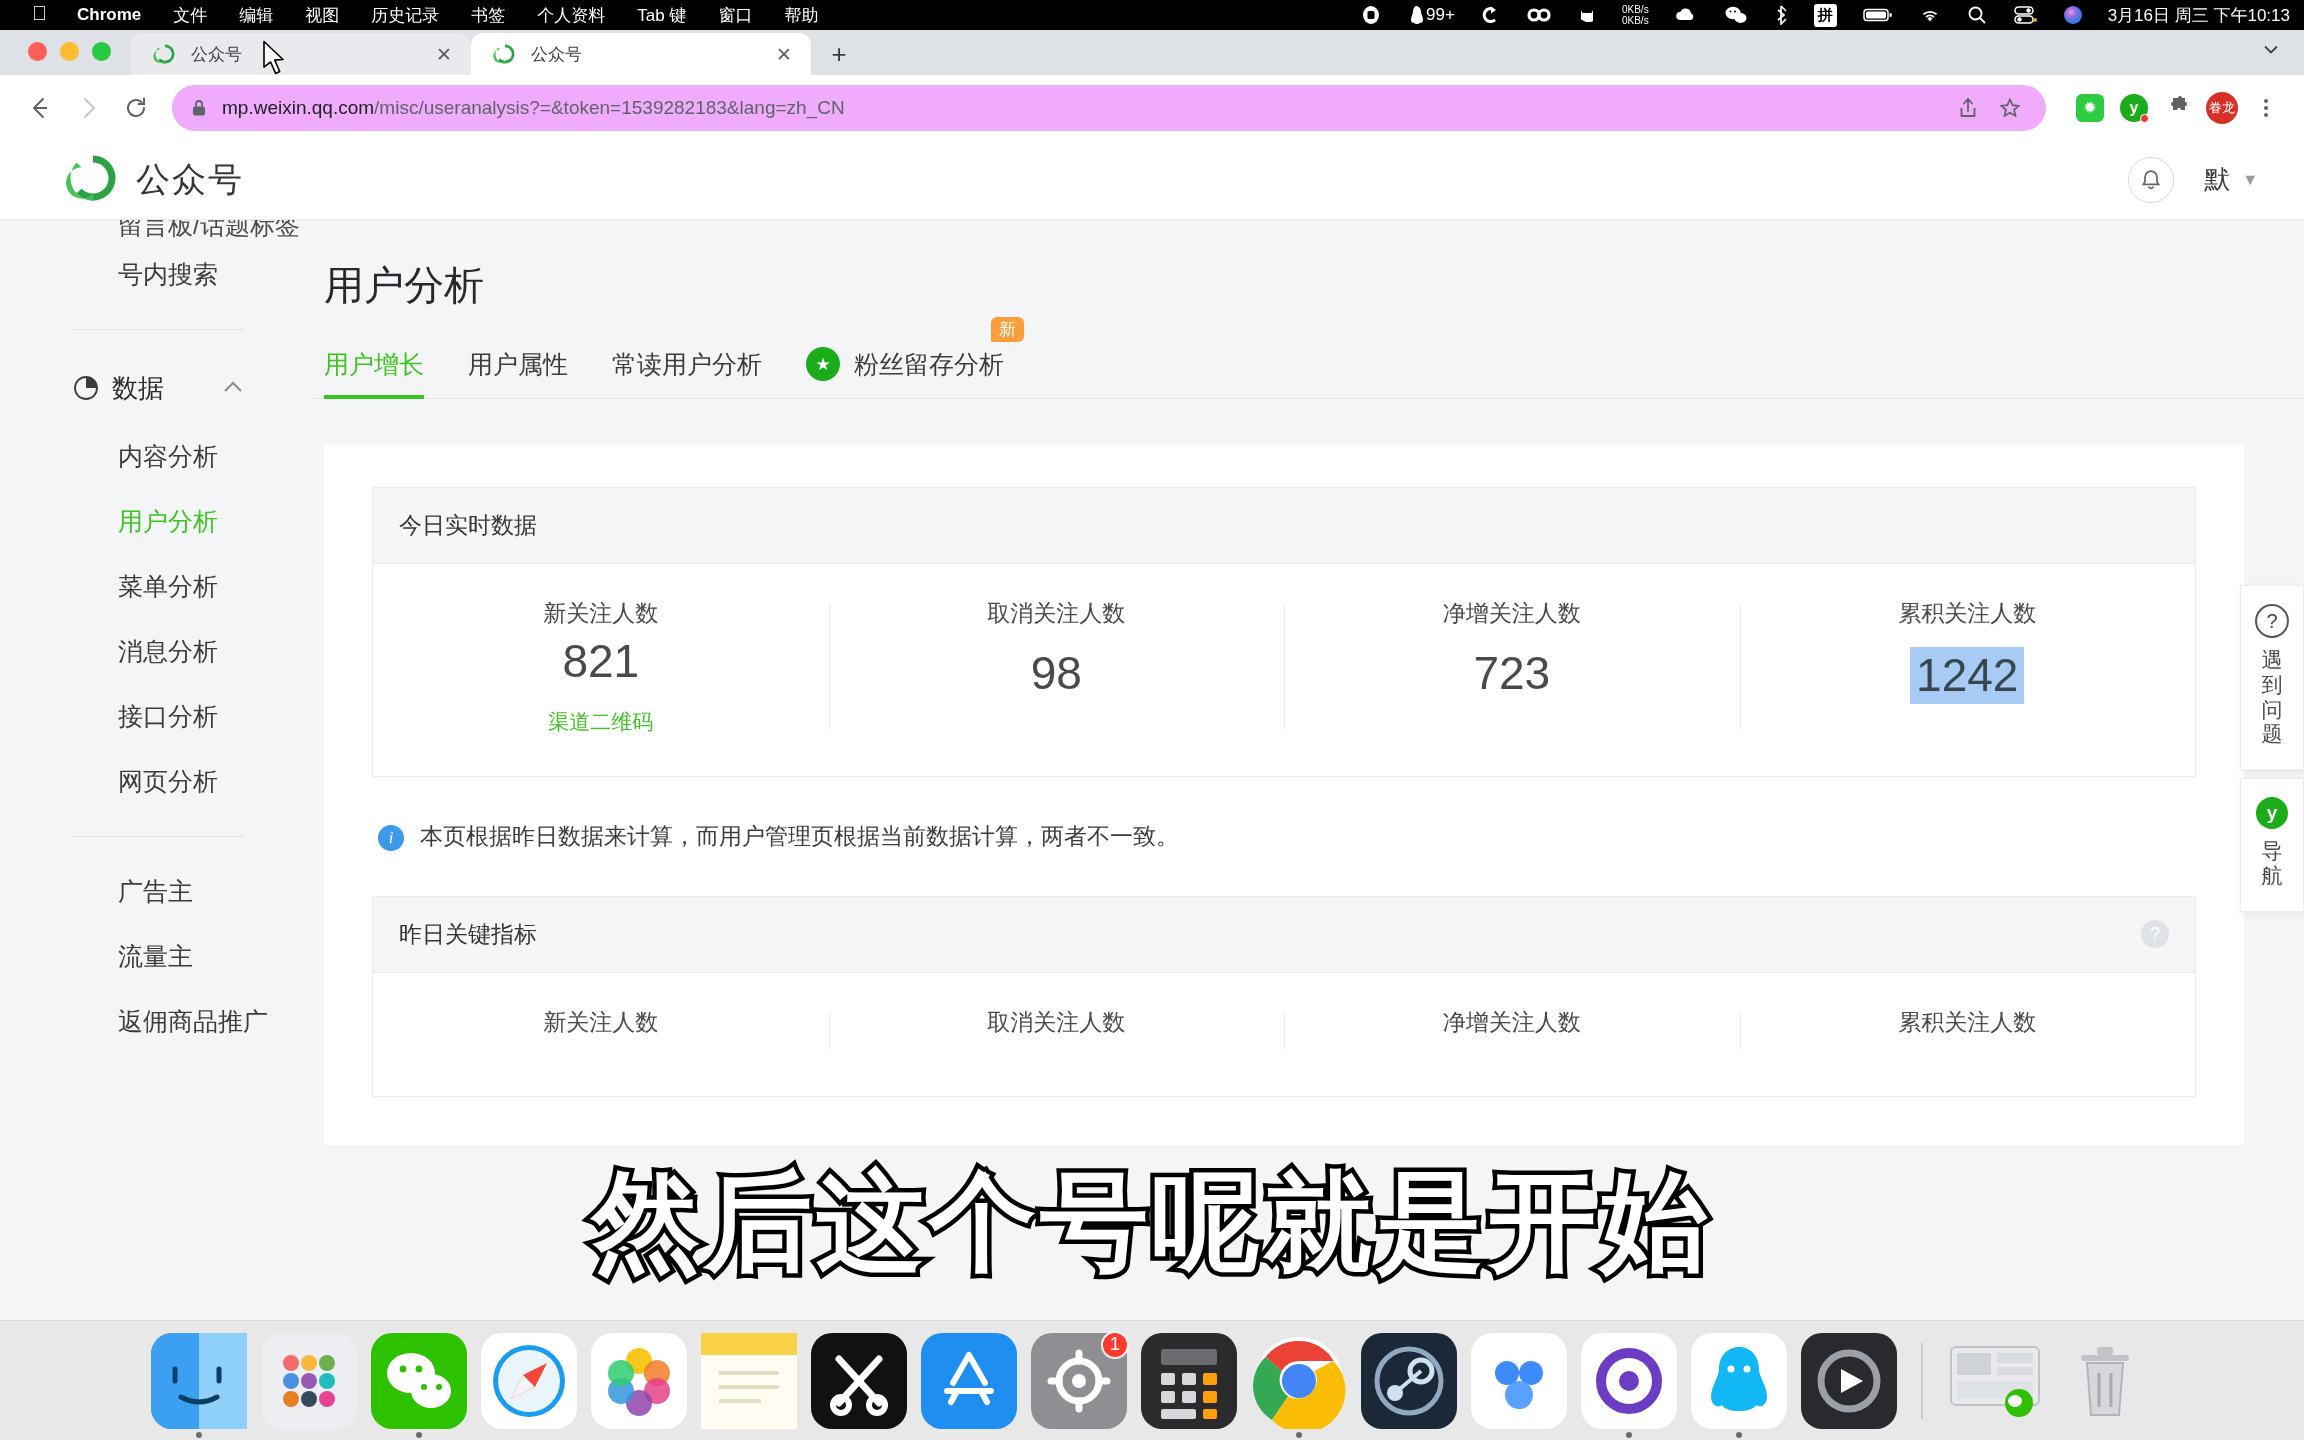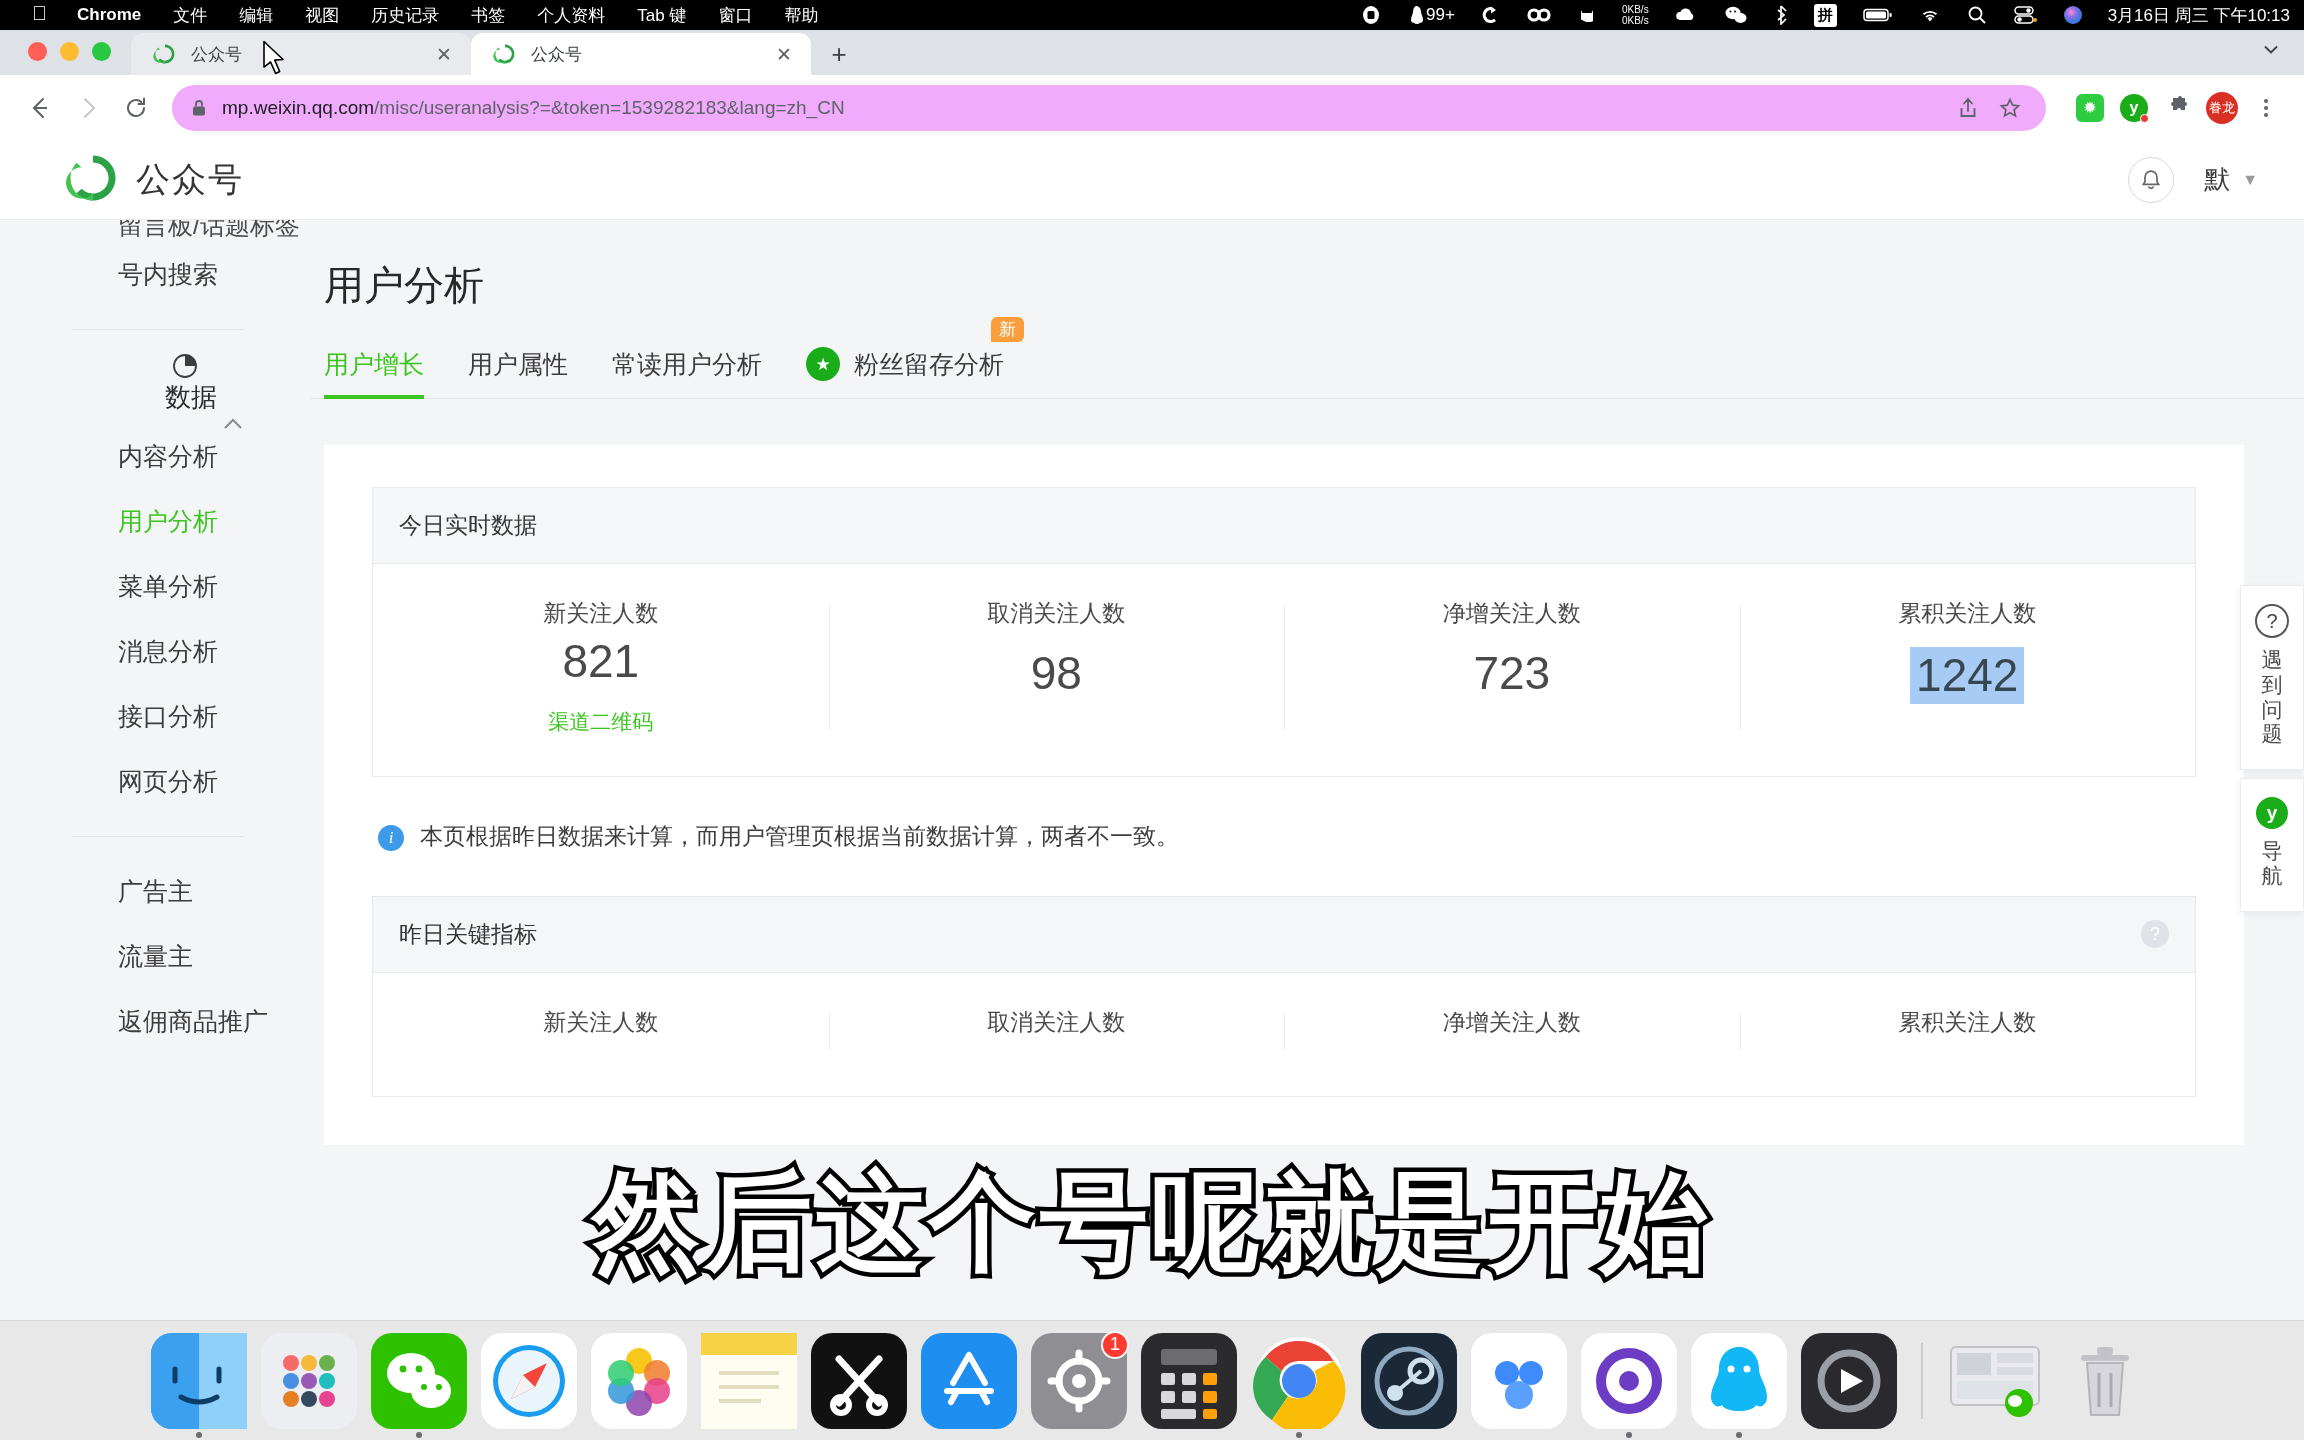--- a/index.html
+++ b/index.html
@@ -100,21 +100,21 @@
   .body-row { display:flex; height:1100px; }
   .sidebar { width:310px; flex:0 0 310px; background:#f4f5f7; padding-top:0;
     position:relative; }
   .nav-item { height:65px; display:flex; align-items:center;
     padding-left:118px; font-size:25px; color:#3c3c3c;text-align:center; }
   .nav-item.clipped { height:22px; align-items:flex-end; overflow:hidden;
     color:#3c3c3c; opacity:.92; }
   .nav-item.active { color:#3cc51f; }
   .nav-sep { height:1px; background:#e3e4e6; margin:22px 66px 22px 72px; }
   .nav-group { height:72px; display:flex; align-items:center; padding-left:72px;
-    font-size:26px; color:#2b2b2b;flex-direction:column; }
+    font-size:26px; color:#2b2b2b; }
   .nav-group .gicon { width:40px; display:flex; align-items:center; color:#3c3c3c; }
   .nav-group .chev { margin-left:auto; margin-right:66px; color:#8a8a8a; font-size:18px; }
 
   .content { flex:1; padding:38px 0 0 0; position:relative; overflow:hidden; }
   .page-title { font-size:40px; color:#26292b; padding-left:14px; margin-bottom:34px; }
   .tabs { display:flex; align-items:flex-end; gap:0; padding-left:14px;
     border-bottom:1px solid #e4e6e8; padding-right:60px; position:relative; }
   .ptab { font-size:25px; color:#3c3c3c; padding:0 22px 17px 0; margin-right:22px;
     position:relative; white-space:nowrap; }
   .ptab.active { color:#3cc51f; }

